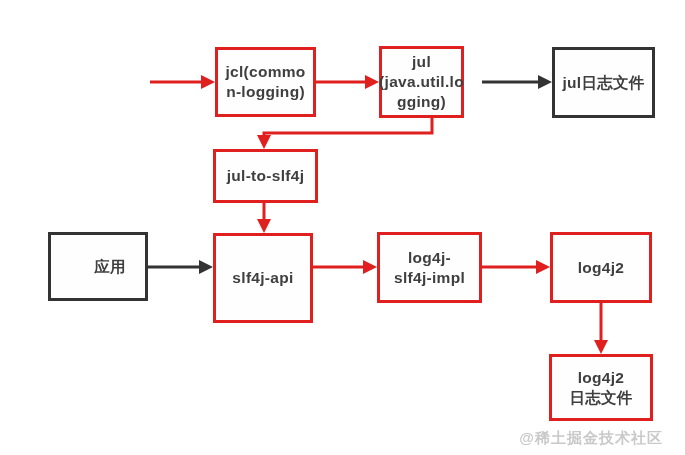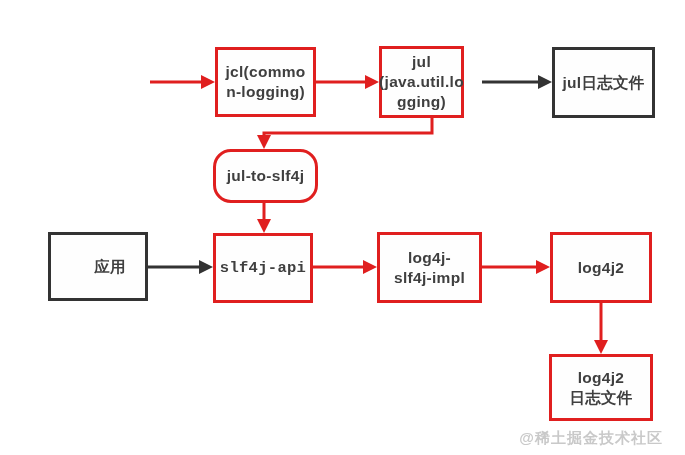--- a/index.html
+++ b/index.html
@@ -90,29 +90,29 @@
   <div class="node red" style="left:379px; top:46px;  width:85px; height:72px;">
     <span class="label">jul
 (java.util.lo
 gging)</span>
   </div>
 
   <div class="node black" style="left:552px; top:47px;  width:103px; height:71px;">
     <span class="label">jul日志文件</span>
   </div>
 
-  <div class="node red" style="left:213px; top:149px; width:105px; height:54px;border-radius:18px;">
+  <div class="node red" style="left:213px; top:149px; width:105px; height:54px;">
     <span class="label">jul-to-slf4j</span>
   </div>
 
   <div class="node black" style="left:48px;  top:232px; width:100px; height:69px;padding-left:24px;">
     <span class="label">应用</span>
   </div>
 
-  <div class="node red" style="left:213px; top:233px; width:100px; height:70px;font-family:Liberation Mono, monospace;">
+  <div class="node red" style="left:213px; top:233px; width:100px; height:90px;">
     <span class="label">slf4j-api</span>
   </div>
 
   <div class="node red" style="left:377px; top:232px; width:105px; height:71px;">
     <span class="label">log4j-
 slf4j-impl</span>
   </div>
 
   <div class="node red" style="left:550px; top:232px; width:102px; height:71px;">
     <span class="label">log4j2</span>

